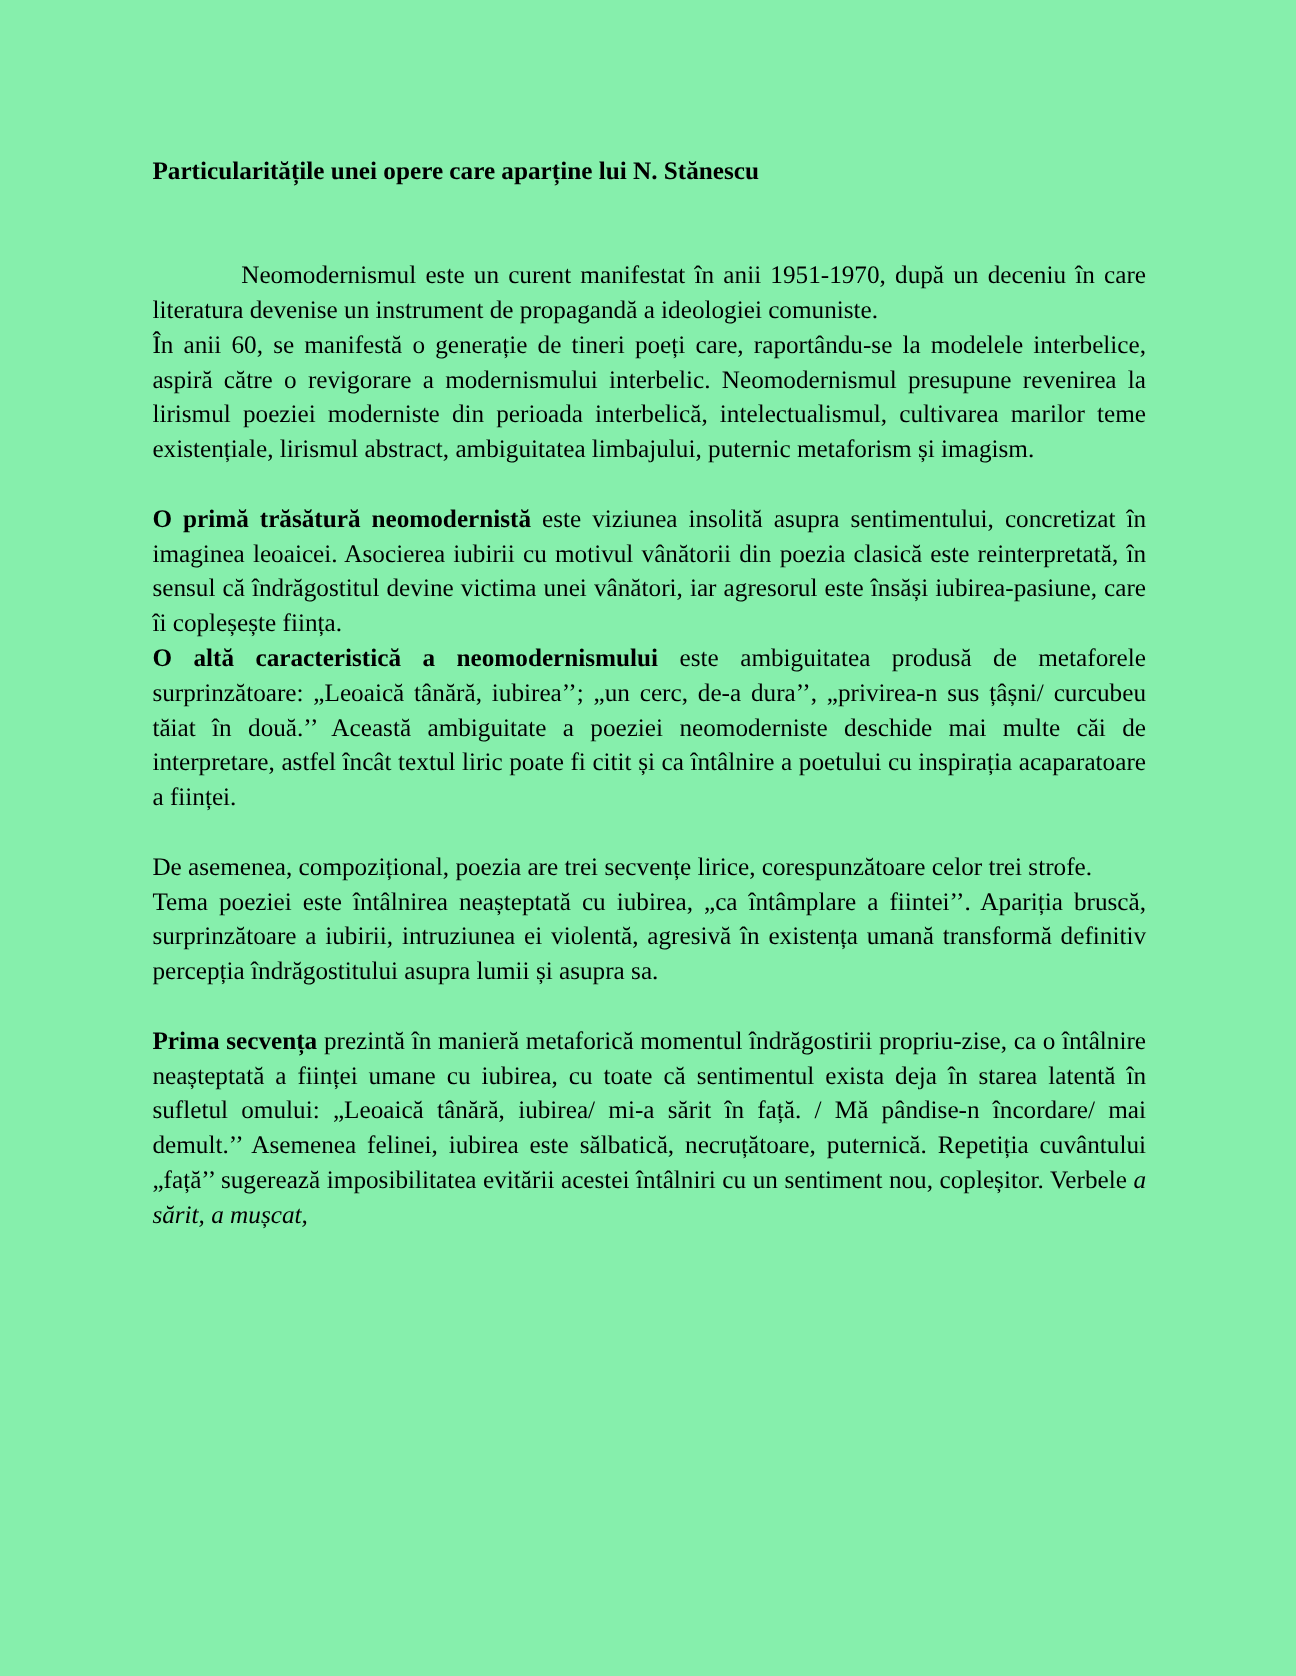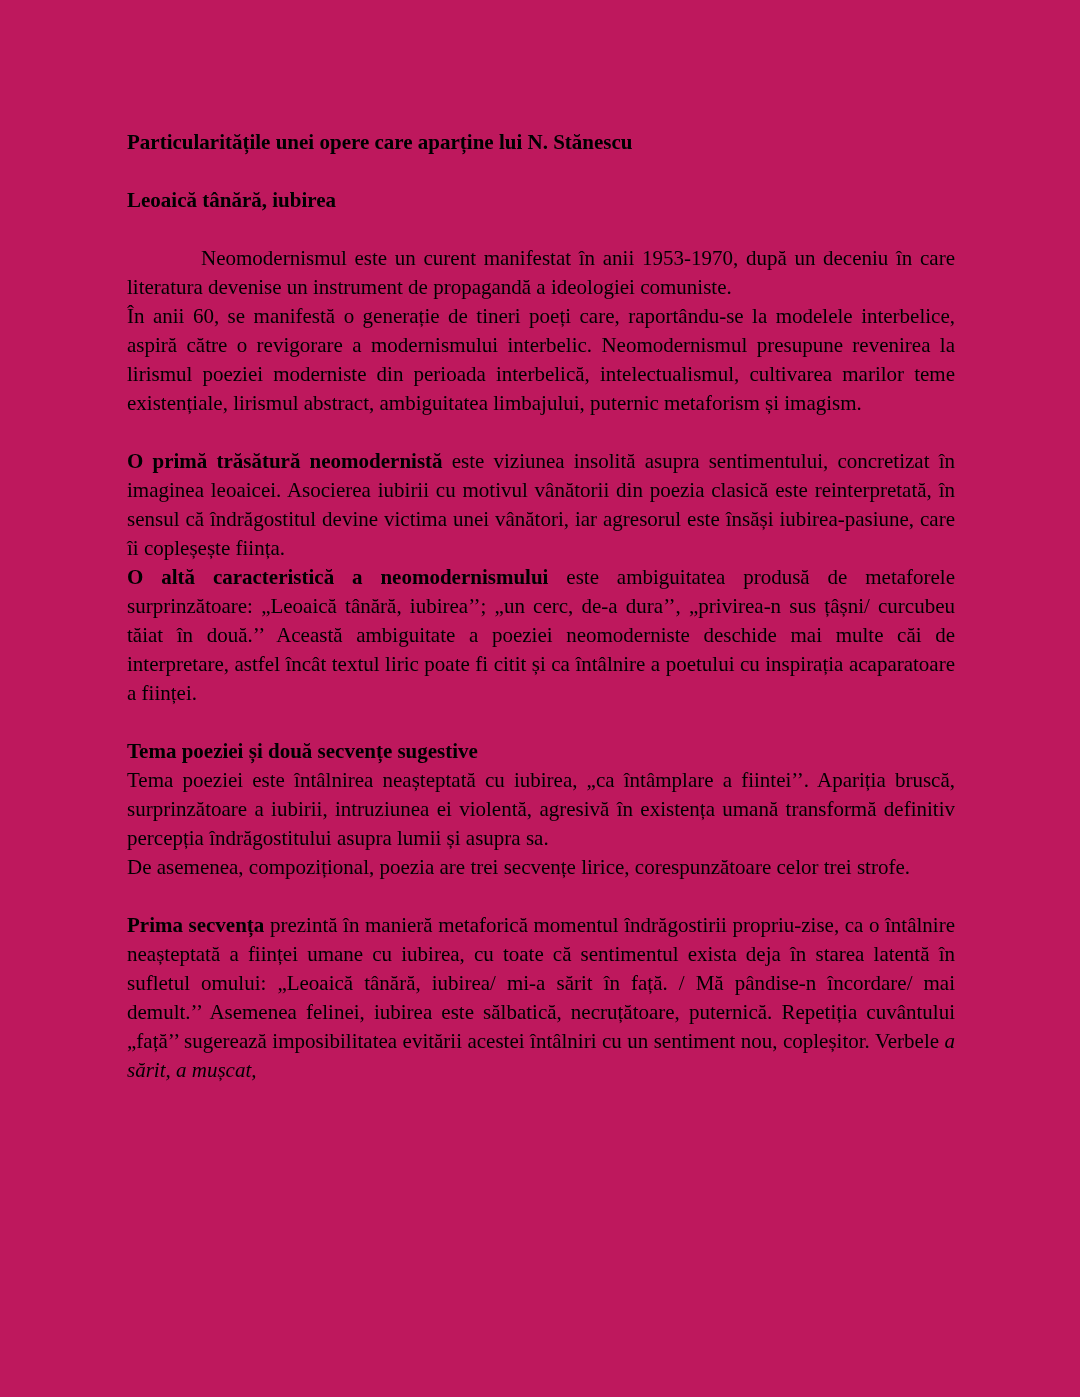--- a/index.html
+++ b/index.html
@@ -5,21 +5,21 @@
   html, body {
     margin: 0;
     padding: 0;
     background: #ffffff;
   }
   .page {
     position: relative;
     width: 1080px;
     height: 1397px;
     margin: 0 auto;
-    background: #be185d;
+    background: #86efac;
     box-sizing: border-box;
     padding: 128px 125px 40px 127px;
     font-family: "Liberation Serif", "DejaVu Serif", serif;
     font-size: 21px;
     line-height: 29px;
     color: #000000;
     overflow: hidden;
   }
   p.block {
     margin: 0;
@@ -38,27 +38,25 @@
   .b { font-weight: bold; }
   .i { font-style: italic; }
 </style>
 </head>
 <body>
 
 <div class="page">
   <div>
       <p class="block title"><span class="b">Particularitățile unei opere care aparține lui N. Stănescu</span></p>
       <div class="spacer"></div>
-      <p class="block title"><span class="b">Leoaică tânără, iubirea</span></p>
       <div class="spacer"></div>
-      <p class="block paragraph indent"><span>Neomodernismul este un curent manifestat în anii 1953-1970, după un deceniu în care literatura devenise un instrument de propagandă a ideologiei comuniste.</span></p>
+      <p class="block paragraph indent"><span>Neomodernismul este un curent manifestat în anii 1951-1970, după un deceniu în care literatura devenise un instrument de propagandă a ideologiei comuniste.</span></p>
       <p class="block paragraph"><span>În anii 60, se manifestă o generație de tineri poeți care, raportându-se la modelele interbelice, aspiră către o revigorare a modernismului interbelic.  Neomodernismul presupune revenirea la lirismul poeziei moderniste din perioada interbelică, intelectualismul, cultivarea marilor teme existențiale, lirismul abstract, ambiguitatea limbajului, puternic metaforism și imagism.</span></p>
       <div class="spacer"></div>
       <p class="block paragraph"><span class="b">O primă trăsătură neomodernistă</span><span> este viziunea insolită asupra sentimentului, concretizat în imaginea leoaicei. Asocierea iubirii cu motivul vânătorii din poezia clasică este reinterpretată, în sensul că  îndrăgostitul devine victima unei vânători, iar agresorul este însăși iubirea-pasiune, care îi copleșește ființa.</span></p>
       <p class="block paragraph"><span class="b">O altă caracteristică a neomodernismului</span><span> este ambiguitatea produsă de metaforele surprinzătoare: „Leoaică tânără, iubirea’’; „un cerc, de-a dura’’, „privirea-n sus țâșni/ curcubeu tăiat în două.’’ Această ambiguitate a poeziei neomoderniste deschide mai multe căi de interpretare, astfel încât  textul liric poate fi citit și ca întâlnire a poetului cu inspirația acaparatoare a ființei.</span></p>
       <div class="spacer"></div>
-      <p class="block heading"><span class="b">Tema poeziei și două secvențe sugestive</span></p>
+      <p class="block paragraph"><span>De asemenea, compozițional, poezia are trei secvențe lirice, corespunzătoare celor trei strofe.</span></p>
       <p class="block paragraph"><span>Tema poeziei este întâlnirea neașteptată cu iubirea, „ca întâmplare a fiintei’’. Apariția bruscă, surprinzătoare a iubirii, intruziunea ei violentă, agresivă în existența umană transformă definitiv percepția  îndrăgostitului asupra lumii și asupra sa.</span></p>
-      <p class="block paragraph"><span>De asemenea, compozițional, poezia are trei secvențe lirice, corespunzătoare celor trei strofe.</span></p>
       <div class="spacer"></div>
       <p class="block paragraph"><span class="b">Prima secvența</span><span> prezintă în manieră metaforică momentul îndrăgostirii propriu-zise, ca o întâlnire neașteptată a ființei umane cu iubirea, cu toate că sentimentul exista deja în starea latentă în sufletul omului: „Leoaică tânără, iubirea/ mi-a sărit în față. / Mă pândise-n încordare/ mai demult.’’ Asemenea felinei, iubirea este sălbatică, necruțătoare, puternică. Repetiția cuvântului „față’’  sugerează imposibilitatea evitării acestei întâlniri cu un sentiment nou, copleșitor. Verbele </span><span class="i">a sărit, a mușcat,</span></p>
     </div>
 </div>
 
 </body></html>

